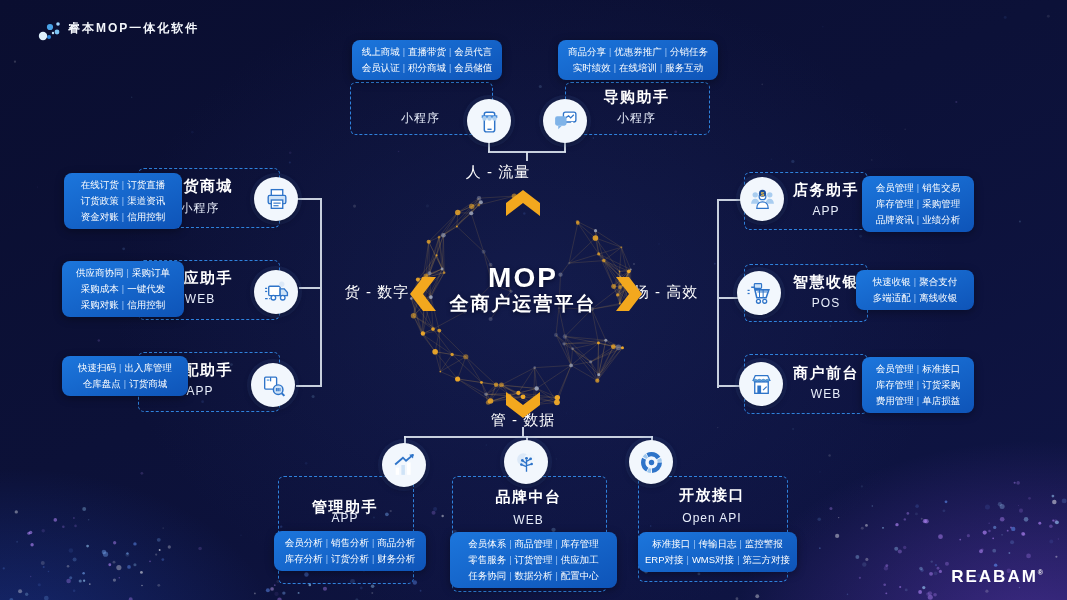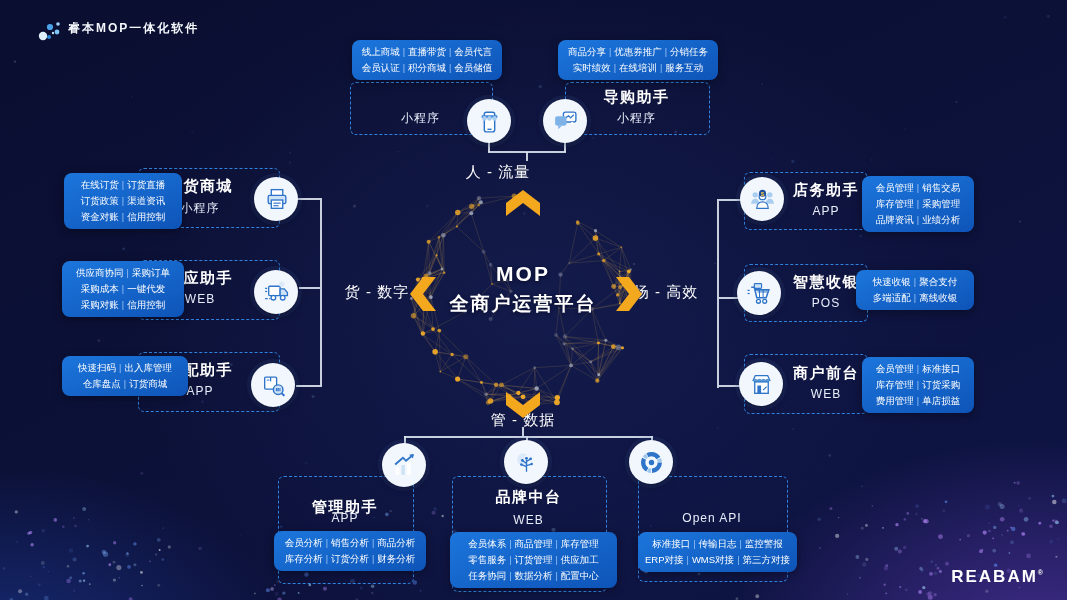--- a/index.html
+++ b/index.html
@@ -18,21 +18,21 @@
   .tagbox{position:absolute;background:linear-gradient(160deg,#1c76dc,#0e54b8);border-radius:8px;padding:4px 5px;box-shadow:0 2px 8px rgba(0,0,0,.35);z-index:3;}
   .tag-row{display:flex;justify-content:center;align-items:center;line-height:16px;white-space:nowrap;}
   .tag{color:#fff;font-size:9.5px;}
   .sep{color:#9cc4f5;font-size:9px;margin:0 3px;}
   .m-title{position:absolute;color:#fff;font-weight:bold;font-size:15px;text-align:center;letter-spacing:1.5px;z-index:2;}
   .m-sub{position:absolute;color:#e8eefb;font-size:12px;text-align:center;letter-spacing:1px;z-index:2;}
   .icon-circle{position:absolute;width:44px;height:44px;border-radius:50%;background:#f2f7fd;display:flex;align-items:center;justify-content:center;box-shadow:0 2px 7px rgba(0,0,0,.35), 0 0 0 4px rgba(120,170,255,.08);z-index:4;}
   .line{position:absolute;background:#dde4f0;opacity:.9;z-index:1;}
   .dir-label{position:absolute;width:120px;text-align:center;color:#fff;font-size:15px;letter-spacing:1px;z-index:2;}
   .arrow{position:absolute;z-index:2;}
-  .center-title{position:absolute;left:423px;top:262px;width:200px;text-align:center;color:#fff;font-weight:bold;font-size:21px;letter-spacing:2px;z-index:2;text-shadow:0 1px 4px rgba(5,8,30,.8);}
+  .center-title{position:absolute;left:423px;top:262px;width:200px;text-align:center;color:#fff;font-weight:bold;font-size:28px;letter-spacing:2px;z-index:2;text-shadow:0 1px 4px rgba(5,8,30,.8);}
   .center-sub{position:absolute;left:423px;top:291px;width:200px;text-align:center;color:#fff;font-weight:bold;font-size:19px;letter-spacing:2px;z-index:2;text-shadow:0 1px 4px rgba(5,8,30,.8);}
   .brand{position:absolute;right:24px;bottom:13px;color:#fff;font-weight:bold;font-size:17px;letter-spacing:2px;z-index:3;}
   .brand sup{font-size:7px;letter-spacing:0;}
 </style>
 </head>
 <body>
 
 <div id="canvas">
 
   <svg id="particles" width="1067" height="600" style="position:absolute;left:0;top:0;z-index:0;">
@@ -1109,20 +1109,21 @@
     </div>
 
   <div class="icon-circle" style="left:629px;top:440px;">
     <svg width="27" height="27" viewBox="0 0 26 26">
         <circle cx="13" cy="13" r="8" fill="none" stroke="#2e74c9" stroke-width="4.2" stroke-dasharray="12 4.7"></circle>
         <circle cx="13" cy="13" r="8" fill="none" stroke="#9ec7ee" stroke-width="4.2" stroke-dasharray="3 13.7" stroke-dashoffset="-13"></circle>
         <circle cx="13" cy="13" r="2.6" fill="#2e74c9"></circle>
       </svg>
   </div>
   <div class="dashed-box" style="left:638px;top:476px;width:148px;height:104px;"></div>
+  <div class="m-title" style="left:638px;top:486px;width:148px;">开放接口</div>
   <div class="m-sub" style="left:638px;top:511px;width:148px;">Open API</div>
   <div class="tagbox" style="left:638px;top:532px;width:149px;">
       <div class="tag-row">
         <span class="tag">标准接口</span>
         <span class="sep">|</span>
         <span class="tag">传输日志</span>
         <span class="sep">|</span>
         <span class="tag">监控警报</span>
       </div>
       <div class="tag-row">

